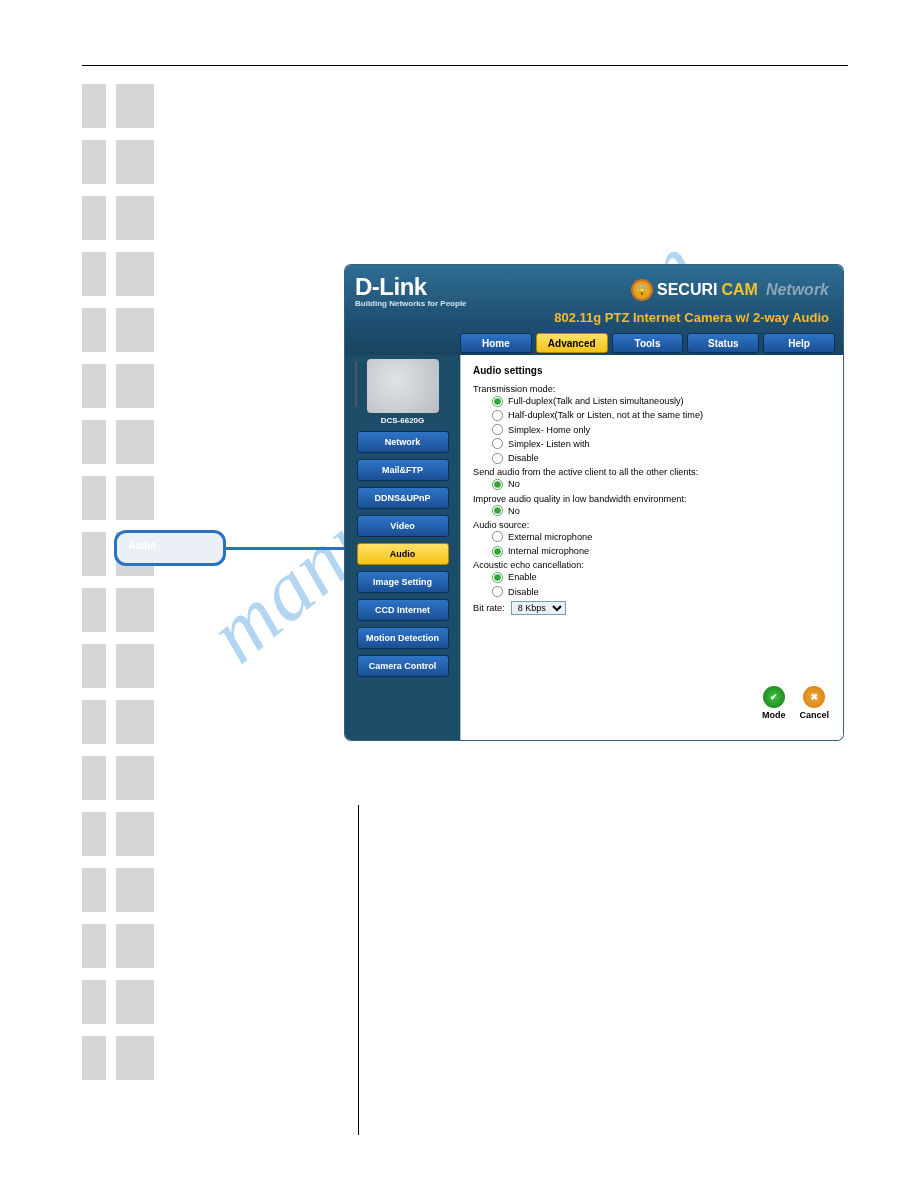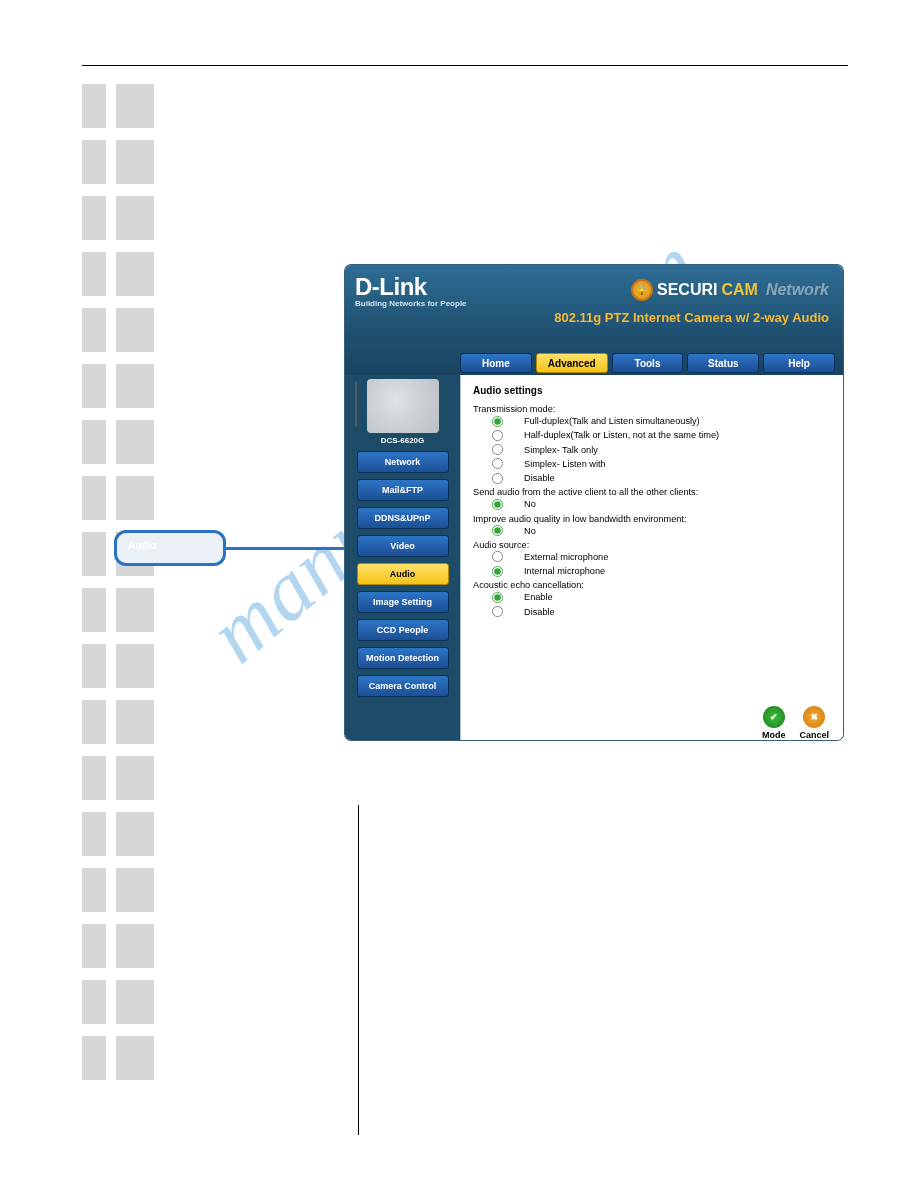--- a/index.html
+++ b/index.html
@@ -17,21 +17,21 @@
 
   
   .page-title-block { position: absolute; right: 72px; top: 100px; text-align: right; color: #fff; font-weight: bold; font-size: 20px; }
   .page-side-title { position: absolute; right: 188px; top: 92px; color:#fff; font-weight:bold; font-size:28px; letter-spacing:0.2px; }
 
   
   .desc-para { position:absolute; left:170px; top:200px; right:370px; color:#fff; font-size:12px; line-height:1.45; }
 
   
   .ui-shot { position: absolute; left: 345px; top: 265px; width: 498px; height: 475px; border-radius: 6px; overflow: hidden; box-shadow: 0 0 0 1px #375f7a; }
-  .ui-top { height: 110px; background: linear-gradient(#2f6d94,#1f5172 60%,#194360); position: relative; }
+  .ui-top { height: 90px; background: linear-gradient(#2f6d94,#1f5172 60%,#194360); position: relative; }
   .brand { color: #fff; font-weight: bold; font-size: 24px; position: absolute; left: 10px; top: 8px; letter-spacing: -0.5px; }
   .brand-sub { position:absolute; left:10px; top:34px; color:#cfe3ee; font-size:8px; font-weight:bold; }
   .securi { position: absolute; right: 14px; top: 14px; font-size: 16px; font-weight: bold; color: #fff; display:flex; align-items:center; gap:4px; }
   .securi .sec { color:#fff; }
   .securi .cam { color:#f3c233; }
   .securi .net { color:#8aa7b8; font-weight:bold; font-style:italic; margin-left:4px; }
   .lock-ic { width:22px; height:22px; border-radius:50%; background:radial-gradient(#f6bb3a,#d98c17); border:2px solid #c7731c; display:flex; align-items:center; justify-content:center; font-size:11px; color:#6d4406; }
   .subtitle { position:absolute; right:14px; top:45px; color:#f7b933; font-weight:bold; font-size:13px; }
   .tabbar { position:absolute; bottom:2px; left:115px; right:8px; display:flex; gap:4px; }
   .tab { flex:1; height:20px; line-height:20px; text-align:center; font-size:10px; font-weight:bold; border-radius:3px; background:linear-gradient(#2e74c6,#1b4f95); color:#fff; border:1px solid #09305d; cursor:pointer; }
@@ -41,21 +41,21 @@
   .ui-left { width: 115px; background:#1c4c67; display:flex; flex-direction:column; align-items:center; padding-top:4px; }
   .cam-fig { width:72px; height:54px; background:radial-gradient(circle at 40% 40%, #dfe3e6, #b8bdc1); border-radius:4px; margin-bottom:3px; position:relative; }
   .cam-fig:before { content:""; position:absolute; left:-12px; top:2px; width:2px; height:46px; background:#4c5960; }
   .cam-label { font-size:8px; color:#fff; font-weight:bold; margin-bottom:6px; }
   .side-btn { width:92px; height:22px; line-height:20px; text-align:center; font-size:9px; font-weight:bold; border-radius:3px; margin-bottom:6px; background:linear-gradient(#2e74c6,#1b4f95); color:#fff; border:1px solid #09305d; cursor:pointer; }
   .side-btn.active { background:linear-gradient(#ffe16a,#f6c317); color:#000; border-color:#b38500; }
 
   .ui-main { flex:1; background:#fff; border-left:1px solid #a9c0cb; padding:10px 12px; font-size:9.2px; color:#000; position:relative; }
   .panel-title { font-weight:bold; font-size:10px; margin-bottom:8px; }
   .group-lbl { margin-top:2px; }
-  .opt { margin-left:18px; display:flex; align-items:center; gap:20px; line-height:1.55; }
+  .opt { margin-left:18px; display:flex; align-items:center; gap:4px; line-height:1.55; }
   .opt input[type=radio] { accent-color:#35a337; transform:scale(0.85); }
   .bitrate { display:flex; align-items:center; gap:6px; margin-top:2px; }
   .bitrate select { font-size:9px; border:1px solid #7a9bb3; background:#e9f1f7; padding:0 2px; }
   .btn-row { position:absolute; right:14px; bottom:20px; display:flex; gap:14px; }
   .round-btn { display:flex; flex-direction:column; align-items:center; font-size:9px; font-weight:bold; cursor:pointer; }
   .round-btn .circ { width:22px; height:22px; border-radius:50%; display:flex; align-items:center; justify-content:center; color:#fff; font-weight:bold; margin-bottom:2px; }
   .apply .circ { background:radial-gradient(#3fbf3f,#167b16); }
   .cancel .circ { background:radial-gradient(#f2a934,#cf7a12); }
 
   
@@ -195,39 +195,39 @@
     <div class="ui-body">
       <div class="ui-left">
         <div class="cam-fig"></div>
         <div class="cam-label">DCS-6620G</div>
         <div class="side-btn">Network</div>
         <div class="side-btn">Mail&amp;FTP</div>
         <div class="side-btn">DDNS&amp;UPnP</div>
         <div class="side-btn">Video</div>
         <div class="side-btn active">Audio</div>
         <div class="side-btn">Image Setting</div>
-        <div class="side-btn">CCD People</div>
+        <div class="side-btn">CCD Internet</div>
         <div class="side-btn">Motion Detection</div>
         <div class="side-btn">Camera Control</div>
       </div>
       <div class="ui-main">
         <div class="panel-title">Audio settings</div>
 
         <div class="group-lbl">Transmission mode:</div>
         <label class="opt">
             <input type="radio" checked="" style="">
             <span>Full-duplex(Talk and Listen simultaneously)</span>
           </label>
         <label class="opt">
             <input type="radio" style="">
             <span>Half-duplex(Talk or Listen, not at the same time)</span>
           </label>
         <label class="opt">
             <input type="radio" style="">
-            <span>Simplex- Talk only</span>
+            <span>Simplex- Home only</span>
           </label>
         <label class="opt">
             <input type="radio" style="">
             <span>Simplex- Listen with</span>
           </label>
         <label class="opt">
             <input type="radio" style="">
             <span>Disable</span>
           </label>
 
@@ -256,20 +256,24 @@
         <div class="group-lbl">Acoustic echo cancellation:</div>
         <label class="opt">
             <input type="radio" checked="" style="">
             <span>Enable</span>
           </label>
         <label class="opt">
             <input type="radio" style="">
             <span>Disable</span>
           </label>
 
+        <div class="bitrate">
+          <span>Bit rate:</span>
+          <select><option>8 Kbps</option></select>
+        </div>
 
         <div class="btn-row">
           <div class="round-btn apply">
             <div class="circ">✔</div>
             <span>Mode</span>
           </div>
           <div class="round-btn cancel">
             <div class="circ">✖</div>
             <span>Cancel</span>
           </div>

